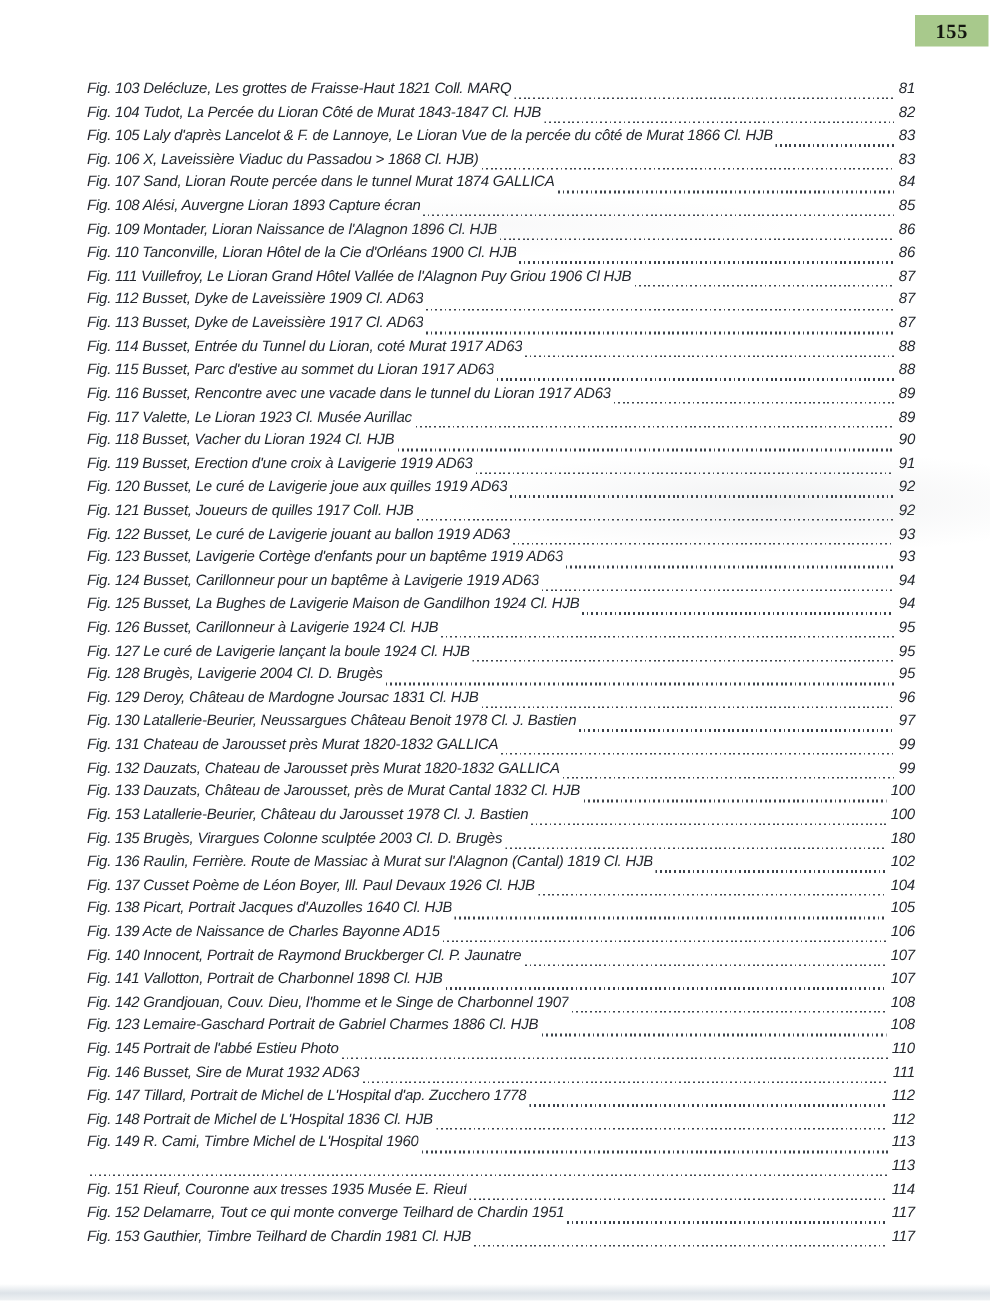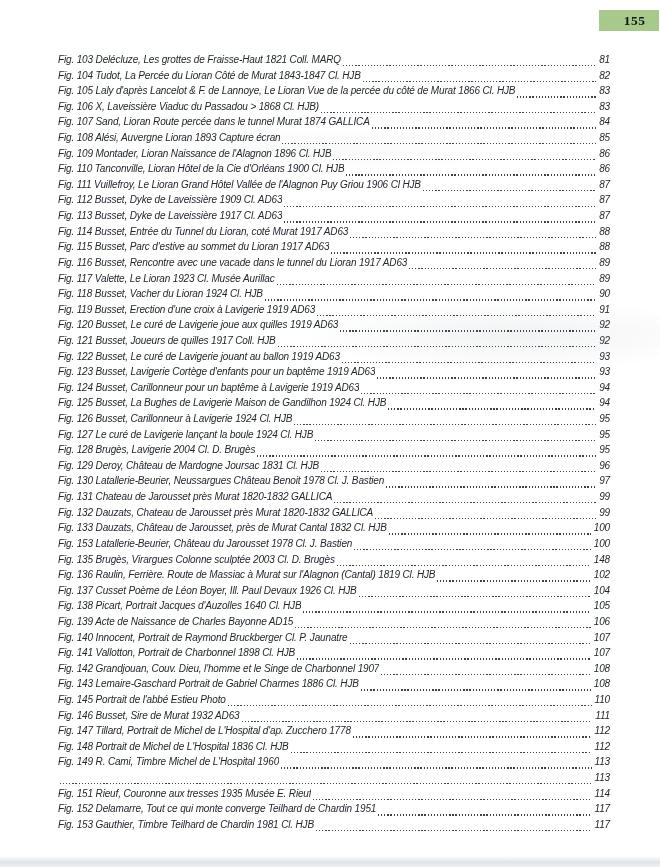--- a/index.html
+++ b/index.html
@@ -93,21 +93,21 @@
     height: 11px;
     background: linear-gradient(to bottom, rgba(223,229,234,0) 0%, #dde3e8 55%, #eff2f4 100%);
     pointer-events: none;
   }
 </style>
 </head>
 <body>
 
 <div class="page">
 
-  <div class="page-number-badge" style="background: rgb(168, 201, 140); padding-left: 11px;">155</div>
+  <div class="page-number-badge" style="background: rgb(168, 201, 140);">155</div>
 
   <div class="figures-list">
 
       <div class="row">
         <span class="t">Fig. 103 Delécluze, Les grottes de Fraisse-Haut 1821 Coll. MARQ</span>
         <span class="leader"></span>
         <span class="p">81</span>
       </div>
 
       <div class="row">
@@ -292,21 +292,21 @@
 
       <div class="row">
         <span class="t">Fig. 153 Latallerie-Beurier, Château du Jarousset 1978 Cl. J. Bastien</span>
         <span class="leader"></span>
         <span class="p">100</span>
       </div>
 
       <div class="row">
         <span class="t">Fig. 135 Brugès, Virargues Colonne sculptée 2003 Cl. D. Brugès</span>
         <span class="leader"></span>
-        <span class="p">148</span>
+        <span class="p">180</span>
       </div>
 
       <div class="row">
         <span class="t">Fig. 136 Raulin, Ferrière. Route de Massiac à Murat sur l'Alagnon (Cantal) 1819 Cl. HJB</span>
         <span class="leader"></span>
         <span class="p">102</span>
       </div>
 
       <div class="row">
         <span class="t">Fig. 137 Cusset Poème de Léon Boyer, Ill. Paul Devaux 1926 Cl. HJB</span>
@@ -338,21 +338,21 @@
         <span class="p">107</span>
       </div>
 
       <div class="row">
         <span class="t">Fig. 142 Grandjouan, Couv. Dieu, l'homme et le Singe de Charbonnel 1907</span>
         <span class="leader"></span>
         <span class="p">108</span>
       </div>
 
       <div class="row">
-        <span class="t">Fig. 143 Lemaire-Gaschard Portrait de Gabriel Charmes 1886 Cl. HJB</span>
+        <span class="t">Fig. 123 Lemaire-Gaschard Portrait de Gabriel Charmes 1886 Cl. HJB</span>
         <span class="leader"></span>
         <span class="p">108</span>
       </div>
 
 
       <div class="row">
         <span class="t">Fig. 145 Portrait de l'abbé Estieu Photo</span>
         <span class="leader"></span>
         <span class="p">110</span>
       </div>

